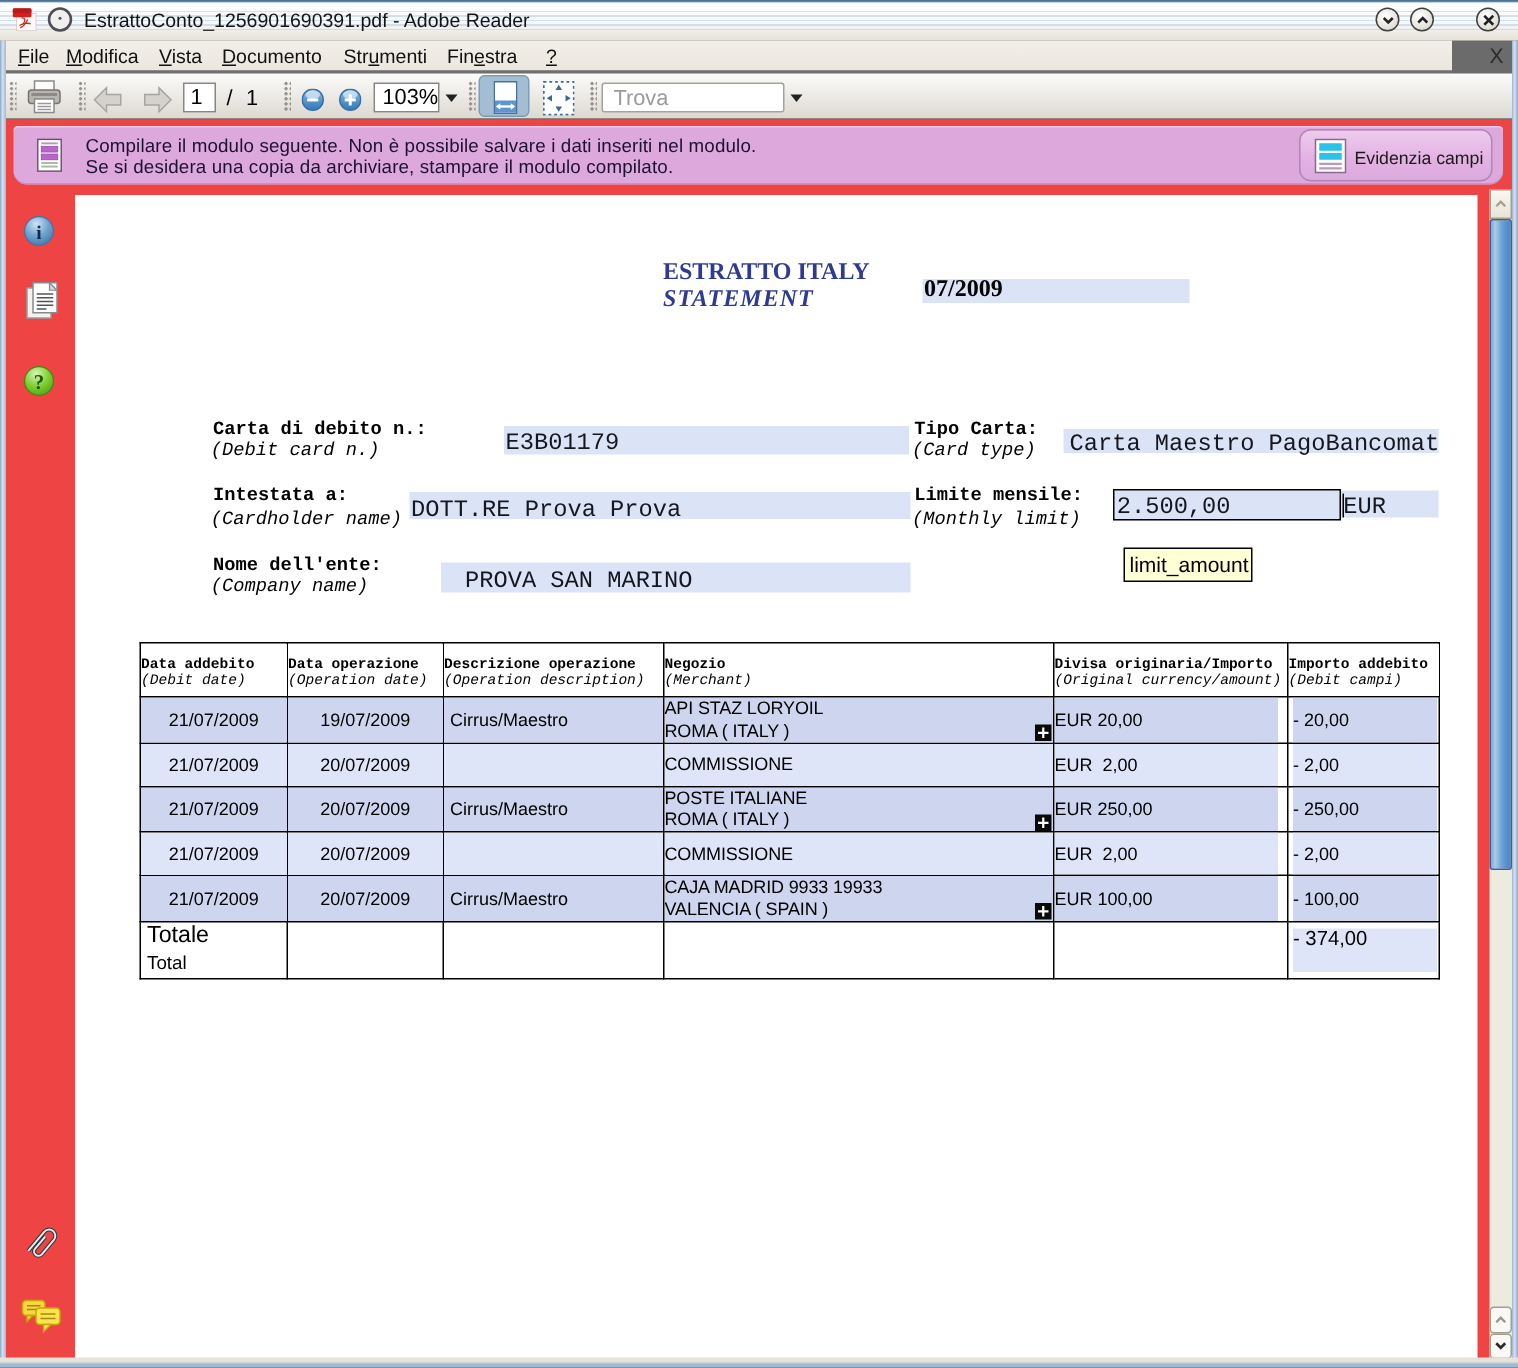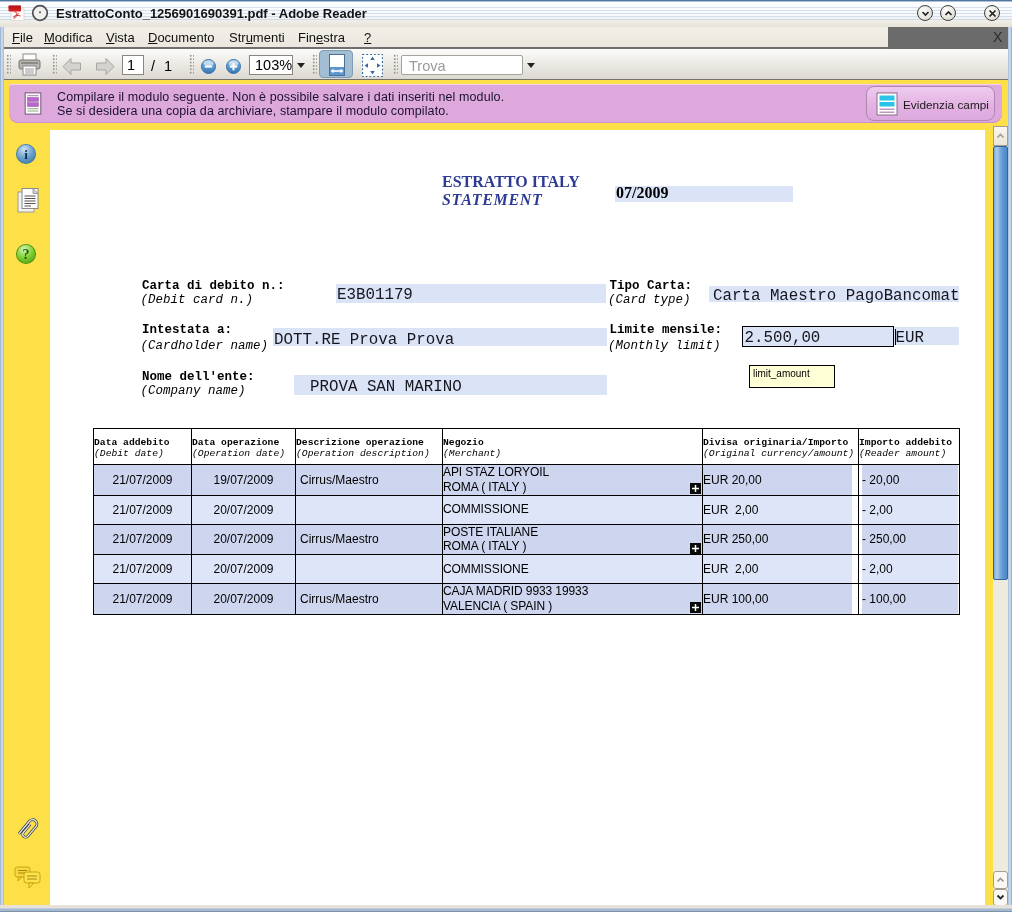--- a/index.html
+++ b/index.html
@@ -7,43 +7,43 @@
 body { font-family:"Liberation Sans",sans-serif; position:relative; background:#6b6b6b; }
 .abs { position:absolute; }
 
 
 #titlebar { left:0; top:0; width:1012px; height:27px;
   background:linear-gradient(180deg,#46698f 0,#5d83ad 1px,#fdfeff 2px,#f7f9fc 15px,#ece9e1 23px,#e6e2d8 27px);
 }
 #titlestripes { left:0; top:6px; width:1012px; height:15px;
   background:repeating-linear-gradient(180deg, rgba(255,255,255,0) 0 1.2px, rgba(160,188,220,.42) 1.2px 2.2px, rgba(255,255,255,0) 2.2px 3px);
 }
-#titletext { left:56px; top:6px; font-size:13px; font-weight:bold; color:#141414; }
+#titletext { left:56px; top:6px; font-size:13px; font-weight:normal; color:#141414; }
 .winbtn { top:5px; width:16px; height:16px; border-radius:50%;
   border:1.5px solid #3f3f3f; background:radial-gradient(circle at 40% 35%, #ffffff 0, #e8e6e0 55%, #cfccc4 100%); }
 .winbtn svg { position:absolute; left:1px; top:1px; }
 
 
-#menubar { left:0; top:27px; width:888px; height:22px;
+#menubar { left:0; top:27px; width:968px; height:22px;
   background:linear-gradient(180deg,#f2efe9,#ebe7de);
   border-bottom:2px solid #6f6f6f; font-size:13px; color:#111; }
 .mi { position:absolute; top:3px; }
 
 
 #toolbar { left:0; top:49px; width:1012px; height:31px;
   background:linear-gradient(180deg,#fbfbfa 0,#eceae5 50%,#dcd9d1 100%);
   border-bottom:1px solid #74716b; }
 .grip { position:absolute; top:5px; width:5px; height:20px;
   background-image:radial-gradient(circle,#97938c 0.9px, rgba(0,0,0,0) 1px);
   background-size:3.4px 3.4px; }
 .tbox { position:absolute; background:#fff; border:1px solid #898681; font-size:14.5px; color:#000; }
 .darr { position:absolute; width:0; height:0; border-left:4px solid transparent; border-right:4px solid transparent; border-top:5px solid #222; }
 
 
-#content { left:4px; top:80px; width:1004px; height:826px; background:#fde047; }
+#content { left:4px; top:80px; width:1004px; height:826px; background:#ef4444; }
 #lborder { left:0; top:27px; width:4px; height:879px; background:linear-gradient(90deg,#8aa7c9,#d7e2ef 45%,#9eb7d4); }
 #rborder { right:0; top:27px; width:4px; height:879px; background:linear-gradient(90deg,#9eb7d4,#d7e2ef 45%,#8aa7c9); }
 #bborder { left:0; top:905px; width:1012px; height:7px; background:linear-gradient(180deg,#e6e2da 0 3px,#c6cdd6 3.5px,#a4bad3 4.5px 6px,#7e91a7 6.2px); }
 
 
 #pinkbar { left:5px; top:4px; width:993px; height:39px; background:#dda9dd;
   border-radius:3px 3px 9px 9px;
   box-shadow:inset 0 1px 0 #efcdef, inset 0 -1px 0 #c991c9; }
 #pinkbar .msg { position:absolute; left:48px; font-size:12.5px; color:#1c1130; letter-spacing:0.1px; }
 #evbtn { position:absolute; left:857px; top:1.5px; width:129px; height:35px;
@@ -247,21 +247,21 @@
     <div class="fv" style="left:260px;top:250px">PROVA SAN MARINO</div>
     <div class="fld" style="left:659px;top:155.5px;width:250px;height:16.5px"></div>
     <div class="fv" style="left:663px;top:158.5px">Carta Maestro PagoBancomat</div>
     <div class="fld" style="left:692px;top:197px;width:217px;height:18px"></div>
     <div class="abs" style="left:692px;top:196px;width:152px;height:20.5px;border:1.5px solid #000;background:#dbe3f7"></div>
     <div class="fv" style="left:694.5px;top:201px">2.500,00</div>
     <div class="fv" style="left:845.5px;top:201px">EUR</div>
     <div class="abs" style="left:844.5px;top:199px;width:1.5px;height:16px;background:#000"></div>
 
     <div class="abs" style="left:699px;top:235px;width:86px;height:23px;background:#ffffd6;border:1px solid #000"></div>
-    <div class="abs" style="left:703px;top:238px;font-size:10px;color:#000">limit_amount</div>
+    <div class="abs" style="left:703px;top:238px;font-size:14px;color:#000">limit_amount</div>
 
     <table id="stable">
       <colgroup>
         <col style="width:98px">
           <col style="width:104px">
           <col style="width:147px">
         <col style="width:260px">
           <col style="width:156px">
           <col style="width:101px">
       </colgroup>
@@ -282,21 +282,21 @@
         <td class="hc">
               <div class="h1">Negozio</div>
               <div class="h2">(Merchant)</div>
             </td>
         <td class="hc">
               <div class="h1">Divisa originaria/Importo</div>
               <div class="h2">(Original currency/amount)</div>
             </td>
         <td class="hc">
               <div class="h1">Importo addebito</div>
-              <div class="h2">(Reader amount)</div>
+              <div class="h2">(Debit campi)</div>
             </td>
       </tr>
       <tr class="dr" style="height:30px">
         <td class="ctr d1">21/07/2009</td>
             <td class="ctr d1">19/07/2009</td>
         <td class="d1" style="padding-left:4px">Cirrus/Maestro</td>
         <td class="d1 merch">API STAZ LORYOIL<br>ROMA ( ITALY )<span class="plus">
                 <svg width="11" height="11" viewBox="0 0 11 11">
                   <path d="M5.5 2 L5.5 9 M2 5.5 L9 5.5" stroke="#fff" stroke-width="1.5" fill="none"></path>
                 </svg>
@@ -374,20 +374,35 @@
                 </svg>
               </span></td>
         <td>
               <div class="amt a1" style="right:6px;left:0">
                 <span style="padding-right:1px">EUR 100,00</span>
               </div>
             </td>
         <td>
               <div class="amt a1" style="right:1px;left:3px">
                 <span style="padding-right:3px">- 100,00</span>
+              </div>
+            </td>
+      </tr>
+      <tr style="height:38px">
+        <td style="vertical-align:top">
+              <div style="font-size:15.5px;padding:0 0 0 4px">Totale</div>
+              <div style="font-size:12.5px;padding:2px 0 0 4px">Total</div>
+            </td>
+        <td></td>
+            <td></td>
+            <td></td>
+            <td></td>
+        <td>
+              <div class="amt a2" style="right:1px;left:3px;top:4px;bottom:4px;align-items:flex-start">
+                <span style="padding-right:2px;font-size:13.5px;margin-top:-1px">- 374,00</span>
               </div>
             </td>
       </tr>
     </tbody>
       </table>
   </div>
 
   <svg class="abs" style="left:11px;top:63px" width="22" height="22" viewBox="0 0 22 22">
     <circle cx="11" cy="11" r="10" fill="#3a76ad"></circle>
     <circle cx="11" cy="11" r="9.2" fill="url(#gb)"></circle>

